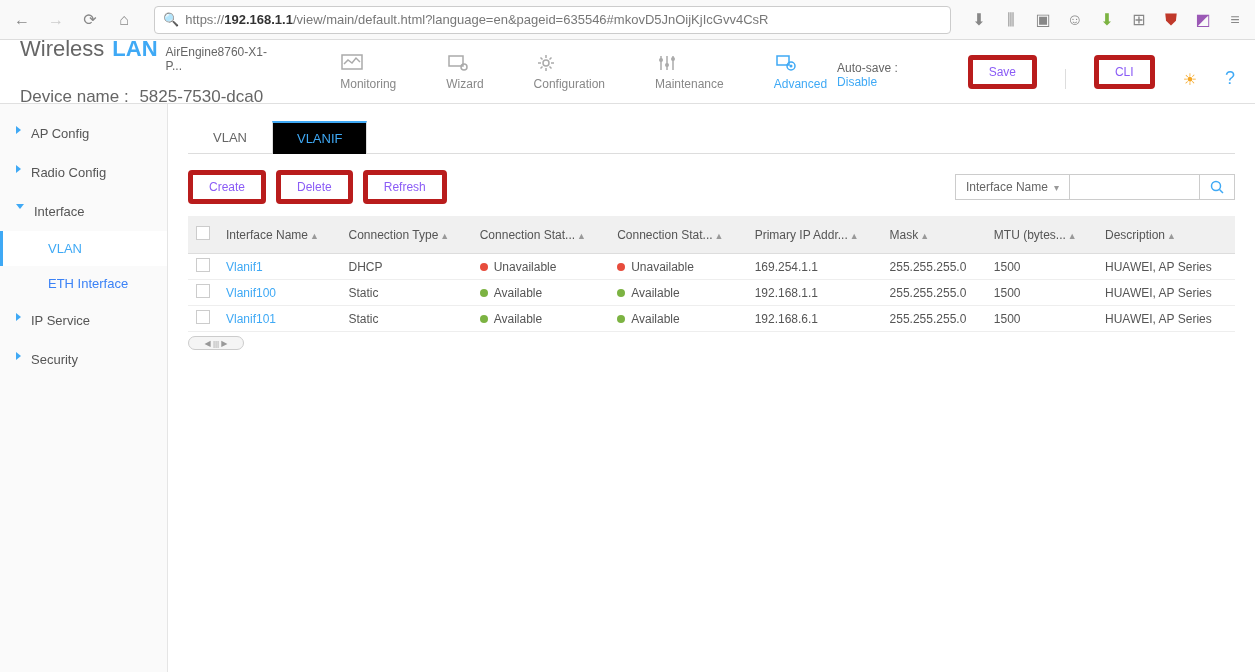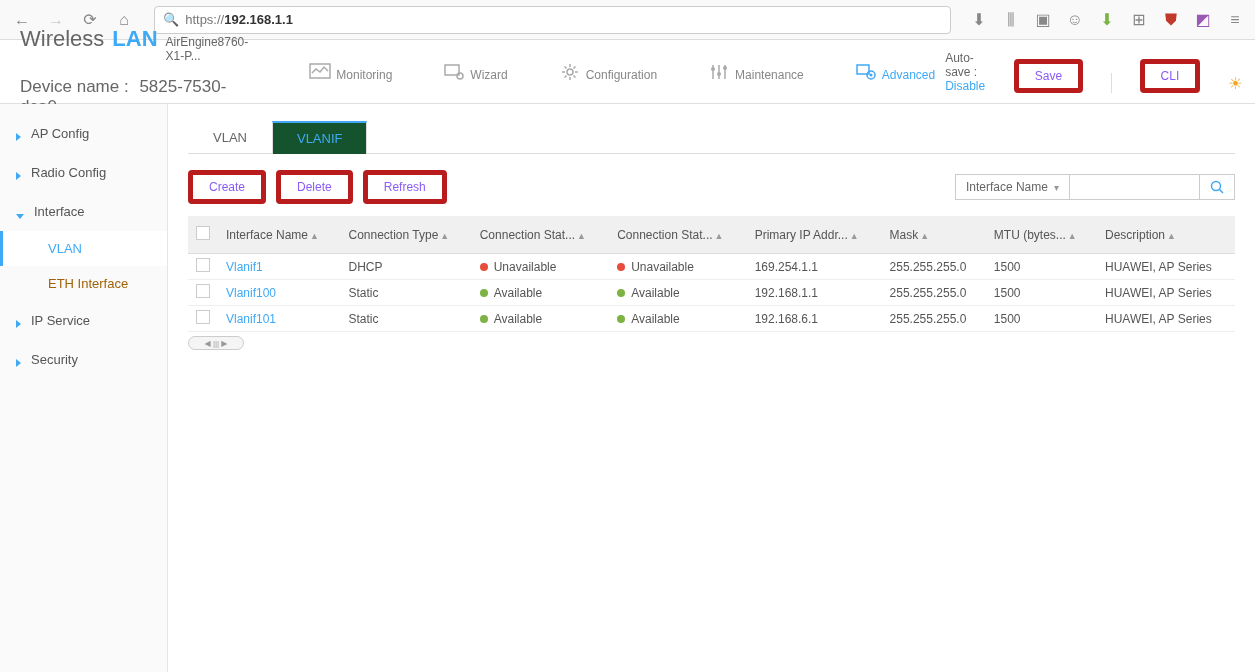--- a/index.html
+++ b/index.html
@@ -12,42 +12,42 @@
 .tool-icons{display:flex;gap:8px;align-items:center}
 .tool-icons .b-icon{width:24px}
 .header{height:64px;display:flex;align-items:center;padding:0 20px;border-bottom:1px solid #e0e0e0;background:#fff}
 .brand{display:flex;flex-direction:column;margin-right:20px}
 .brand-top{display:flex;align-items:baseline;gap:8px}
 .brand-wireless{font-size:22px;color:#666;font-weight:400}
 .brand-lan{font-size:22px;color:#3fa9f5;font-weight:700}
 .brand-model{font-size:12px;color:#666}
 .brand-device{font-size:17px;color:#666;margin-top:14px}
 .nav{display:flex;gap:30px;margin-left:30px}
-.nav-item{display:flex;flex-direction:row;align-items:flex-end;gap:4px;color:#888;cursor:pointer;padding:0 10px}
+.nav-item{display:flex;flex-direction:column;align-items:flex-start;gap:4px;color:#888;cursor:pointer;padding:0 10px}
 .nav-item.active{color:#3fa9f5}
 .nav-icon{width:24px;height:20px;display:flex;align-items:center;justify-content:center}
 .nav-label{font-size:12px}
 .header-right{margin-left:auto;display:flex;align-items:flex-end;gap:28px}
 .autosave{font-size:12px;color:#666}
 .autosave a{color:#3fa9f5;text-decoration:none;cursor:pointer}
 .btn{padding:5px 16px;border:5px solid #b91c1c;border-radius:4px;background:#fff;cursor:pointer;font-size:12px;color:#8b5cf6}
 .help-icon{color:#3fa9f5;font-size:18px;cursor:pointer}
 .bell-icon{color:#f5a623;font-size:16px;cursor:pointer}
 .divider{width:1px;height:20px;background:#ddd}
 .main{display:flex;height:calc(100vh - 104px)}
 .sidebar{width:168px;background:#fafafa;border-right:1px solid #e5e5e5;padding-top:10px}
-.side-item{padding:12px 16px;display:flex;align-items:flex-end;gap:8px;color:#555;cursor:pointer;font-size:13px}
+.side-item{padding:12px 16px;display:flex;align-items:flex-start;gap:8px;color:#555;cursor:pointer;font-size:13px}
 .side-item.parent::before{content:'';width:0;height:0;border-left:5px solid #3fa9f5;border-top:4px solid transparent;border-bottom:4px solid transparent;margin-right:2px}
 .side-item.expanded::before{content:'';width:0;height:0;border-top:5px solid #3fa9f5;border-left:4px solid transparent;border-right:4px solid transparent;margin-right:2px}
-.side-sub{padding:10px 16px 10px 48px;color:#a16207;cursor:pointer;font-size:13px}
+.side-sub{padding:10px 16px 10px 48px;color:#3b82f6;cursor:pointer;font-size:13px}
 .side-sub.active{color:#3fa9f5;background:#fff;border-left:3px solid #3fa9f5;padding-left:45px}
 .content{flex:1;padding:16px 20px;overflow:auto}
 .tabs{display:flex;border-bottom:1px solid #ddd;margin-bottom:16px}
 .tab{padding:8px 24px;color:#666;cursor:pointer;font-size:13px;border:1px solid transparent;border-bottom:none;position:relative;top:1px}
-.tab.active{color:#3fa9f5;border-color:#ddd;border-top:2px solid #3fa9f5;background:#14532d}
+.tab.active{color:#3fa9f5;border-color:#ddd;border-top:2px solid #3fa9f5;background:#000000}
 .toolbar{display:flex;gap:10px;margin-bottom:12px;align-items:center}
 .search-group{margin-left:auto;display:flex}
 .select-box{border:1px solid #ccc;padding:5px 10px;font-size:12px;color:#666;background:#fff;display:flex;align-items:center;gap:6px;cursor:pointer}
 .select-box::after{content:'▾';color:#999;font-size:10px}
 .search-input{border:1px solid #ccc;border-left:none;padding:5px 8px;width:130px;font-size:12px}
 .search-btn{border:1px solid #ccc;border-left:none;padding:5px 10px;background:#fff;cursor:pointer;color:#3fa9f5}
 table{width:100%;border-collapse:collapse}
 th{background:#f0f0f0;padding:10px 8px;text-align:left;font-weight:normal;color:#555;font-size:12px;border-bottom:1px solid #ddd;white-space:nowrap}
 th .sort{color:#999;font-size:9px;margin-left:2px}
 td{padding:4px 8px;border-bottom:1px solid #eee;font-size:12px;color:#555;white-space:nowrap}
@@ -71,20 +71,21 @@
 
 <div class="browser-bar">
   <div class="b-icon">←</div>
   <div class="b-icon disabled">→</div>
   <div class="b-icon">⟳</div>
   <div class="b-icon">⌂</div>
   <div class="url-bar">
     <span style="margin-right:6px">🔍</span>
     <span>https://</span>
       <span class="bold">192.168.1.1</span>
+      <span>/view/main/default.html?language=en&amp;pageid=635546#mkovD5JnOijKjIcGvv4CsR</span>
   </div>
   <div class="tool-icons">
     <div class="b-icon">⬇</div>
     <div class="b-icon">⫼</div>
     <div class="b-icon">▣</div>
     <div class="b-icon">☺</div>
     <div class="b-icon" style="color:#7cb342">⬇</div>
     <div class="b-icon">⊞</div>
     <div class="b-icon" style="color:#c0392b">⛊</div>
     <div class="b-icon" style="color:#9b59b6">◩</div>

